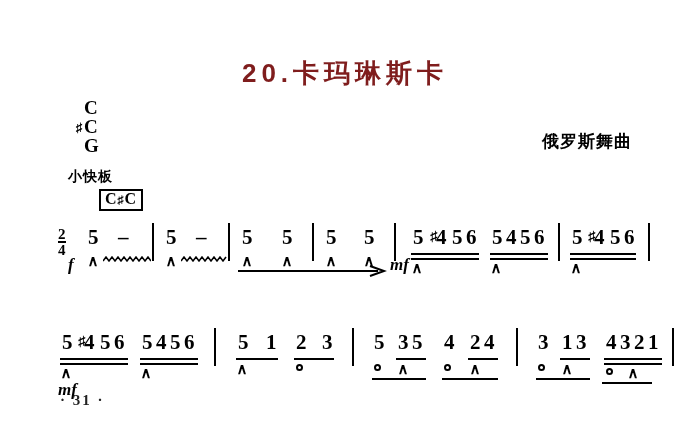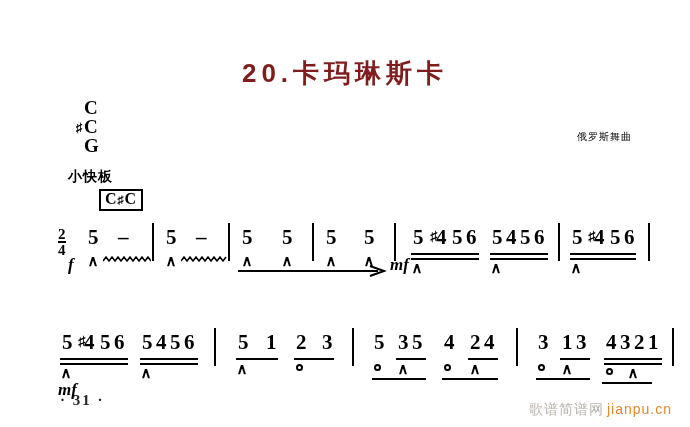--- a/index.html
+++ b/index.html
@@ -49,22 +49,22 @@
     font-size: 13px;
     font-weight: bold;
   }
 
   
   #genre {
     position: absolute;
     right: 58px;
     top: 130px;
     font-family: "Liberation Sans", sans-serif;
-    font-size: 10px;
-    font-weight: normal;
+    font-size: 17px;
+    font-weight: bold;
     letter-spacing: 1px;
   }
 
   
   #tempo {
     position: absolute;
     left: 68px;
     top: 168px;
     font-family: "Liberation Sans", sans-serif;
     font-size: 14px;
@@ -472,17 +472,14 @@
     </div>
     <div class="beam" style="left:604px; top:48px; width:58px;"></div>
     <div class="beam2" style="left:604px; top:53px; width:58px;"></div>
     <div class="artic-circle" style="left:606px; top:58px;"></div>
     <div class="artic" style="left:626px; top:57px;">∧</div>
     <div class="beam" style="left:602px; top:72px; width:50px;"></div>
     <div class="barline" style="left:672px; top:18px; height:38px;"></div>
   </div>
 
   <div id="page-number">· 31 ·</div>
-  <div id="watermark">
-    <span class="cn">歌谱简谱网</span><span class="url">jianpu.cn</span>
-  </div>
 
 </div>
 
 </body></html>

